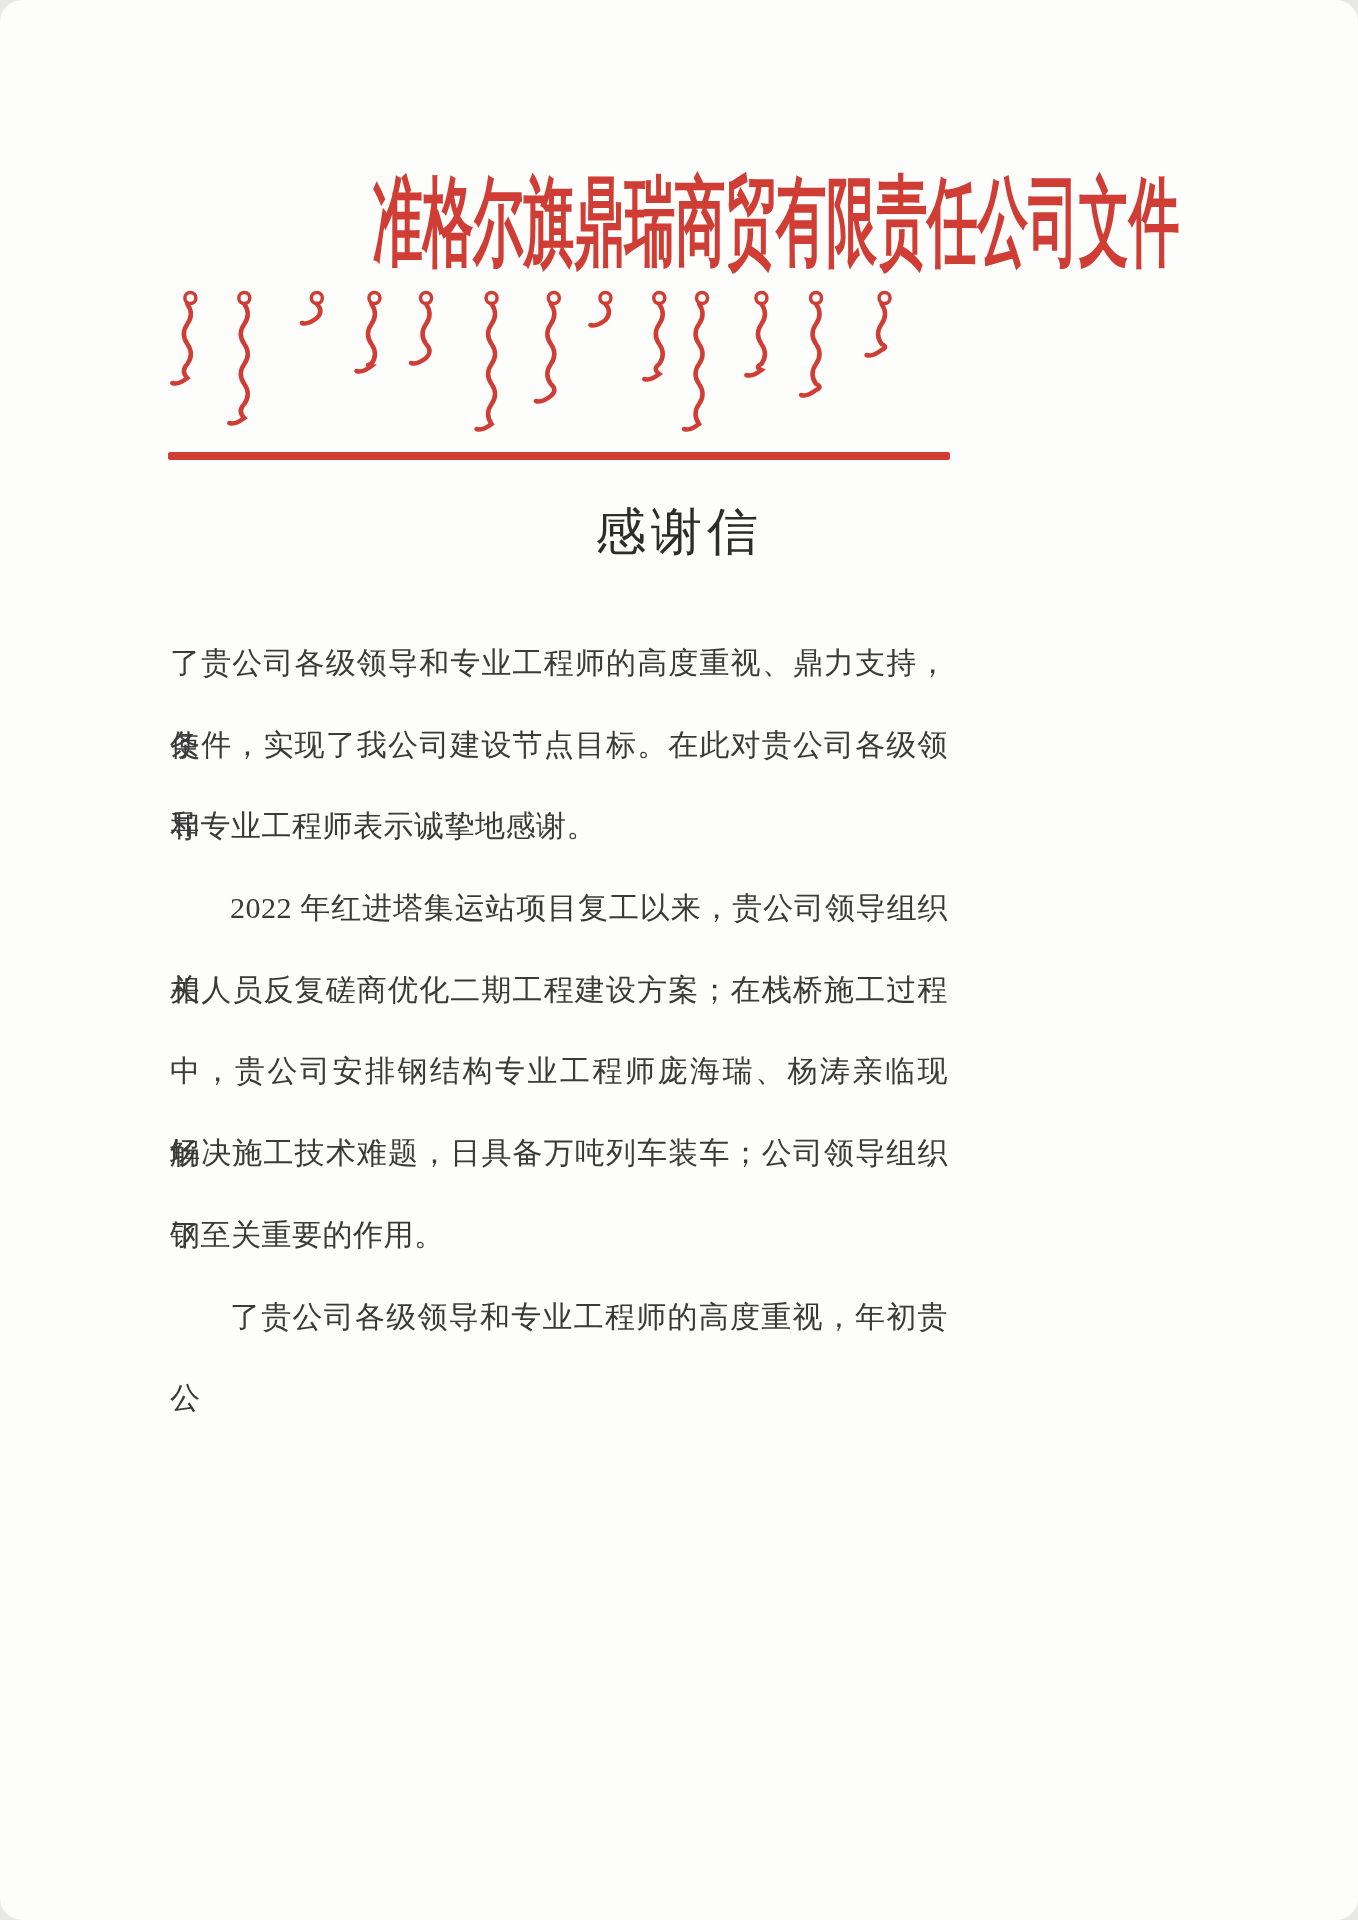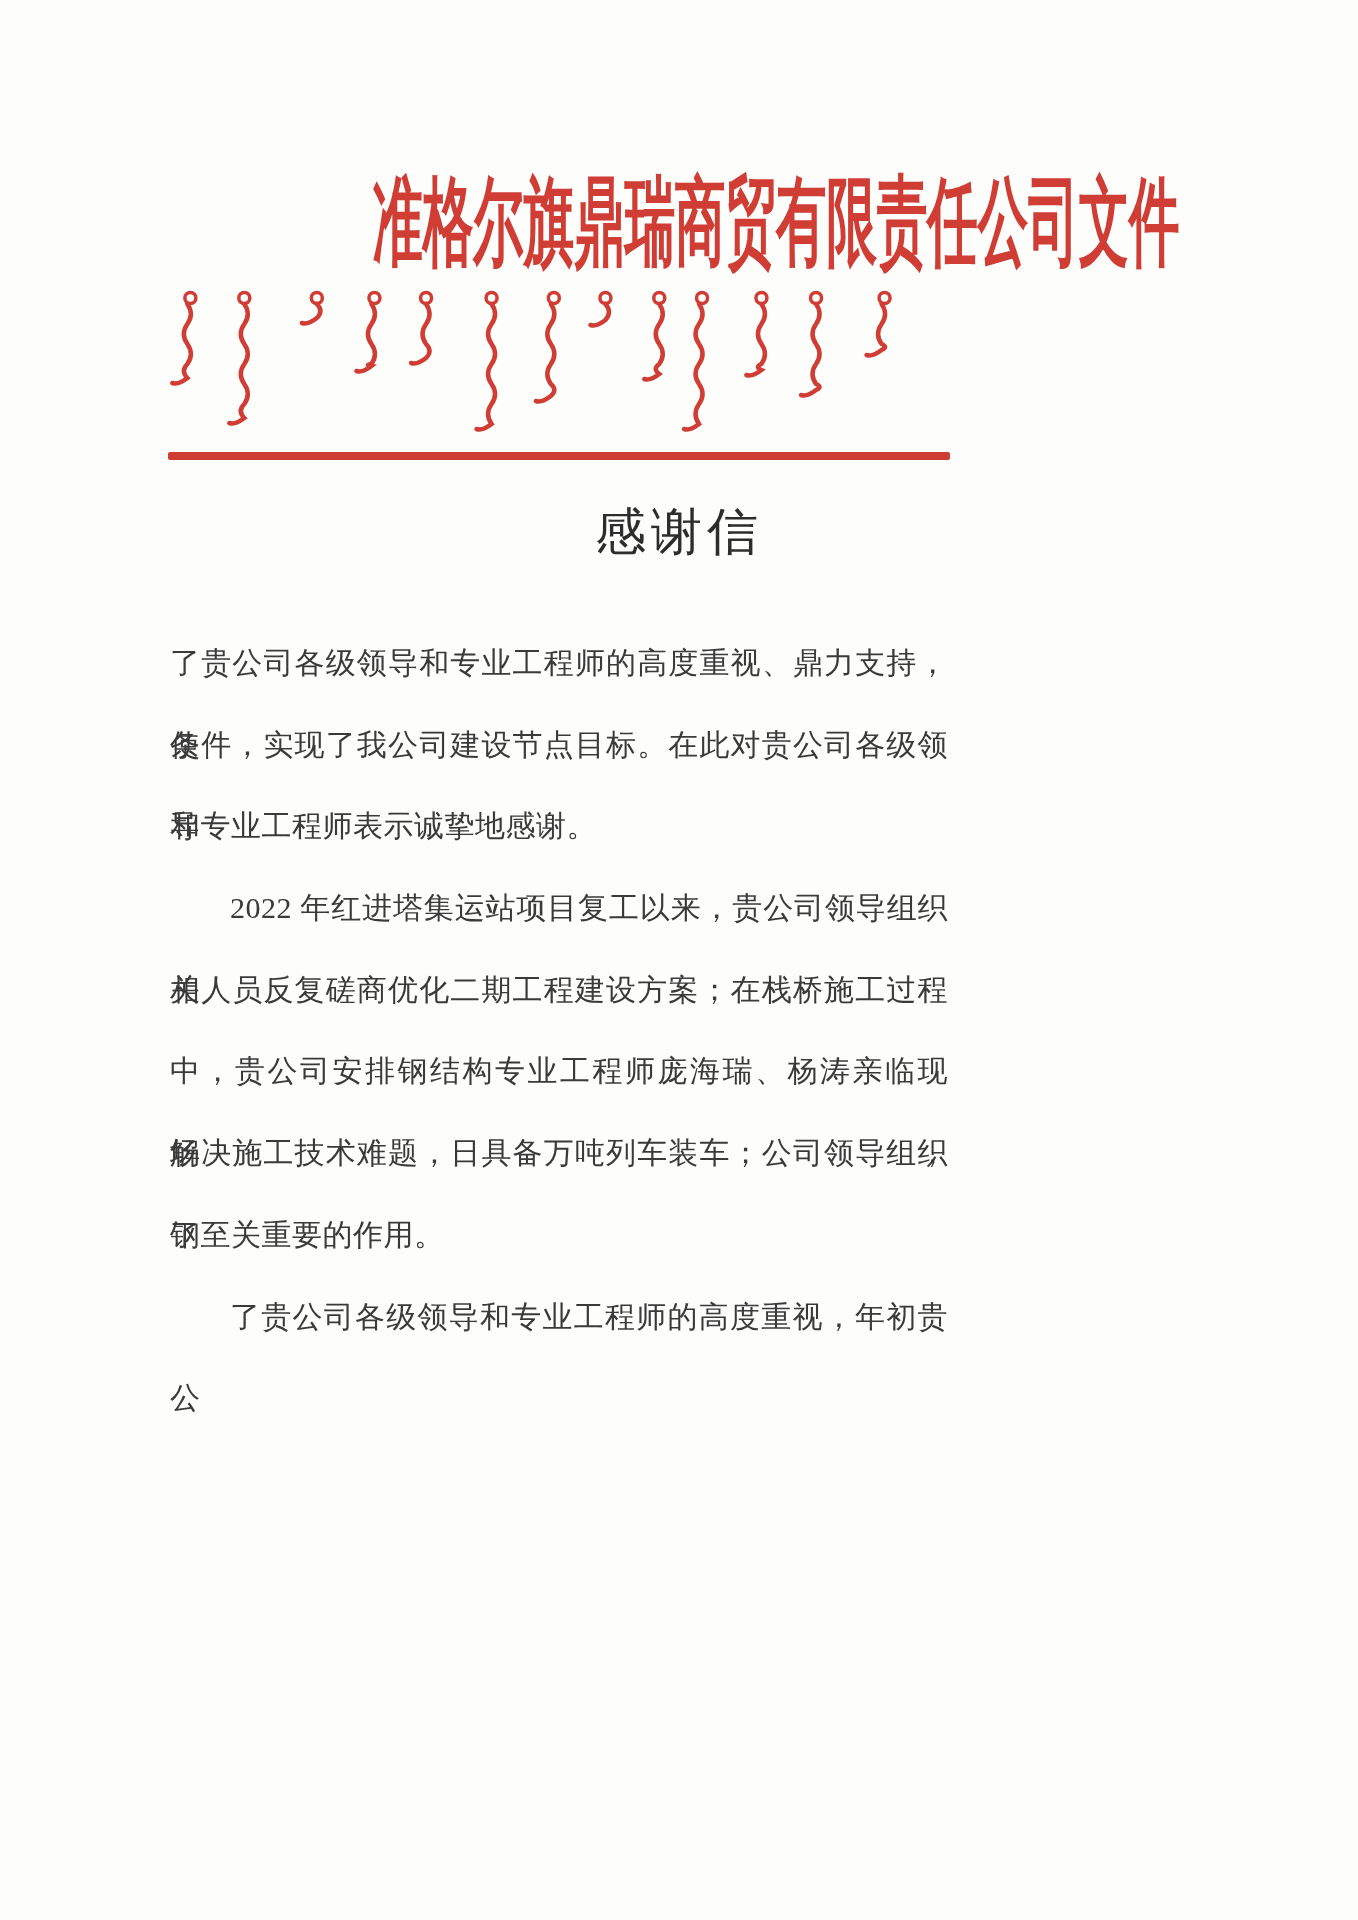--- a/index.html
+++ b/index.html
@@ -8,20 +8,21 @@
   }
   *{margin:0;padding:0;box-sizing:border-box;}
   html,body{background:#e8e8e8;}
   .page{
     position:relative;
     width:1358px;height:1920px;
     margin:0 auto;
     background:#fdfdfc;
     font-family:"Liberation Serif","DejaVu Serif",serif;
     overflow:hidden;
+    border-radius:22px;
   }
   
   .org-title-wrap{
     position:absolute;top:158px;left:0;width:100%;
     text-align:center;white-space:nowrap;
   }
   .org-title{
     display:inline-block;
     font-size:97px;
     font-weight:bold;

